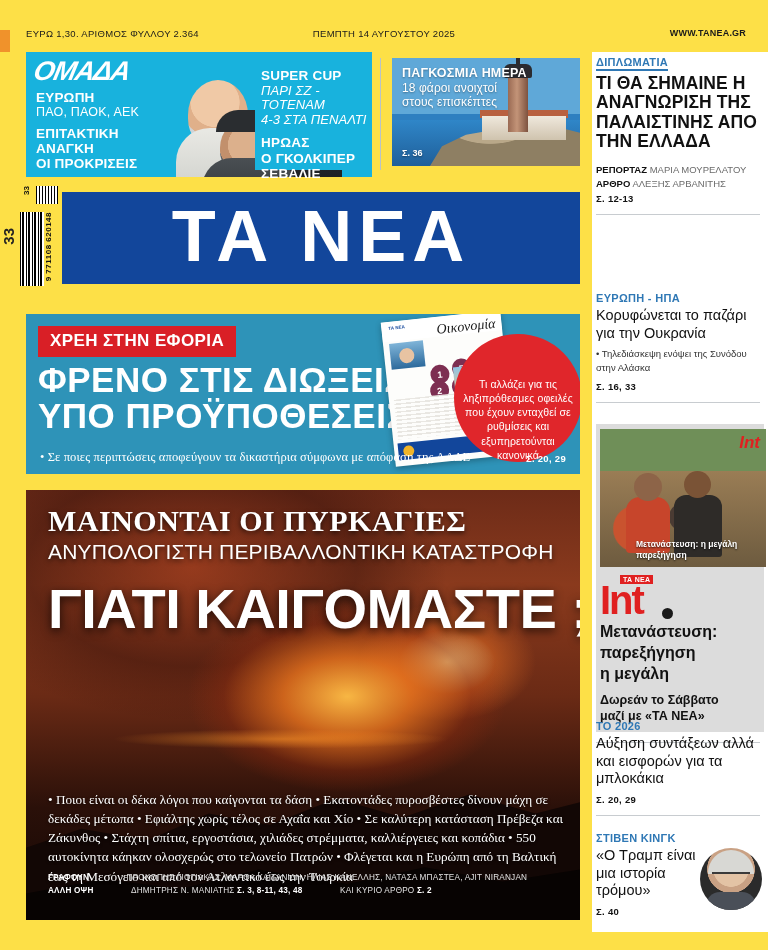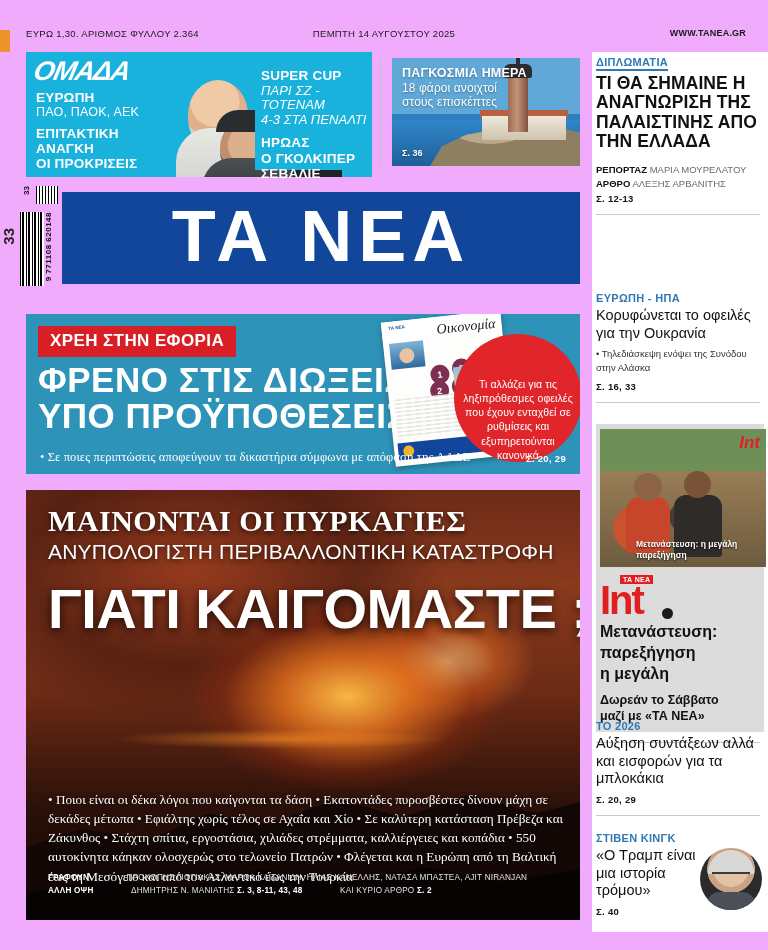--- a/index.html
+++ b/index.html
@@ -2,21 +2,21 @@
 <html lang="el"><head>
 <meta charset="utf-8">
 <title>TA NEA front page</title>
 <style>
   html,body{margin:0;padding:0;background:#ffffff;}
   body{
     width:768px;height:950px;overflow:hidden;position:relative;
     font-family:"Liberation Sans",sans-serif;
     color:#111;
   }
-  .page{position:absolute;inset:0;background:#f0abfc;}
+  .page{position:absolute;inset:0;background:#fde047;}
 
   
   .infobar{position:absolute;left:0;top:28px;width:768px;height:22px;}
   .infobar .left{position:absolute;left:26px;top:0;font-size:9.5px;letter-spacing:.3px;color:#1a1a1a;}
   .infobar .center{position:absolute;left:50%;transform:translateX(-50%);top:0;font-size:9.5px;letter-spacing:.3px;color:#1a1a1a;}
   .infobar .right{position:absolute;right:22px;top:0;font-size:9px;letter-spacing:.2px;font-weight:bold;color:#1a1a1a;}
   .orange-tab{position:absolute;left:0;top:30px;width:10px;height:22px;background:#f0922b;}
 
   
   .teaser{position:absolute;left:26px;top:52px;width:346px;height:125px;background:#18b2dd;overflow:hidden;}
@@ -321,21 +321,21 @@
           <b>ΑΡΘΡΟ</b>
           <span>ΑΛΕΞΗΣ ΑΡΒΑΝΙΤΗΣ</span>
         </div>
       </div>
       <div class="sb-pg" style="margin-top:2px">Σ. 12-13</div>
       <div class="sb-div"></div>
     </div>
 
     <div class="sb" style="top:240px">
       <div class="kicker">ΕΥΡΩΠΗ - ΗΠΑ</div>
-      <div class="sb-sans" style="margin-top:3px">Κορυφώνεται το οφειλές για την Ουκρανία</div>
+      <div class="sb-sans" style="margin-top:3px">Κορυφώνεται το παζάρι για την Ουκρανία</div>
       <div class="sb-small" style="margin-top:5px">• Τηλεδιάσκεψη ενόψει της Συνόδου στην Αλάσκα</div>
       <div class="sb-pg" style="margin-top:6px">Σ. 16, 33</div>
       <div class="sb-div"></div>
     </div>
 
     <div class="sb" style="top:372px">
       <div class="intwrap">
         <div class="int-img">
           <div class="crowd"></div>
           <div class="man"></div>

